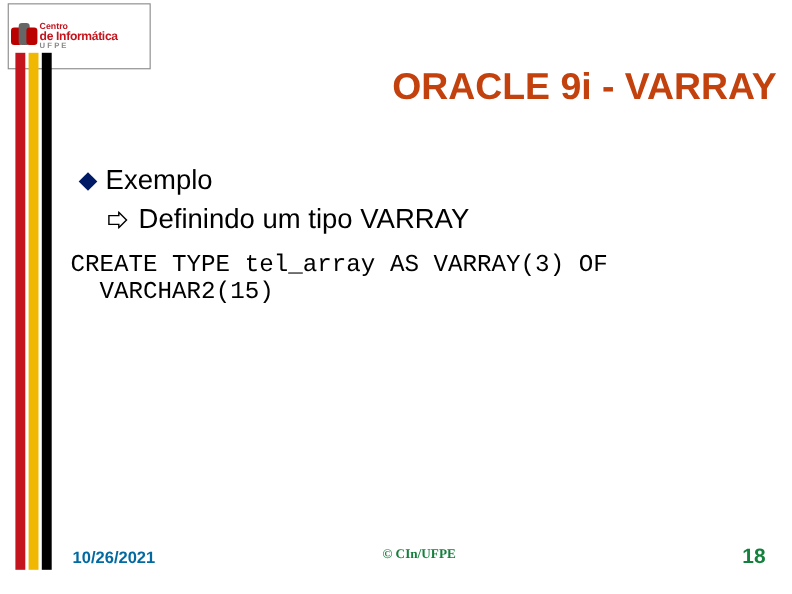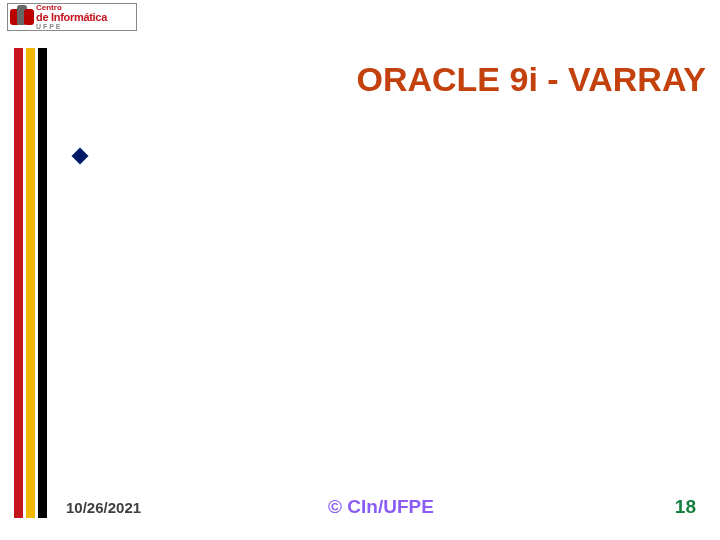--- a/index.html
+++ b/index.html
@@ -7,21 +7,21 @@
   .slide { position: relative; width: 720px; height: 540px; }
 
   
   .stripes { position: absolute; left: 14px; top: 48px; width: 32px; height: 470px; }
   .stripe { position: absolute; top: 0; height: 100%; }
   .stripe.s1 { left: 0;   width: 9px; background: #c4141d; }
   .stripe.s2 { left: 12px; width: 9px; background: #f0b800; }
   .stripe.s3 { left: 24px; width: 9px; background: #000; }
 
   
-  .logo { position: absolute; left: 7px; top: 3px; width: 130px; height: 28px; border: 1px solid #888; background: #fff; overflow: hidden; }
+  .logo { position: absolute; left: 7px; top: 3px; width: 130px; height: 60px; border: 1px solid #888; background: #fff; overflow: hidden; }
   .logo-inner { display: flex; align-items: center; height: 100%; padding: 2px; gap: 2px; }
   .logo-mark { width: 24px; height: 24px; position: relative; flex: 0 0 24px; }
   .ppl { position:absolute; border-radius: 3px; }
   .ppl.a { left:0; top:4px; width:10px; height:16px; background:#b00; }
   .ppl.b { left:7px; top:0; width:10px; height:20px; background:#666; }
   .ppl.c { left:14px; top:4px; width:10px; height:16px; background:#b00; }
   .logo-txt { display: flex; flex-direction: column; font-weight: bold; line-height: 1; }
   .logo-txt .l1 { font-size: 8px;  color: #c4141d; }
   .logo-txt .l2 { font-size: 11px; color: #c4141d; letter-spacing: -0.3px; }
   .logo-txt .l3 { font-size: 7px;  color: #888; }
@@ -41,22 +41,22 @@
 
   .b2 { display: flex; align-items: center; gap: 6px; margin-left: 28px; margin-bottom: 14px; }
   .arrow-wrap { position: relative; width: 22px; height: 16px; }
   .arrow-wrap svg { position:absolute; inset:0; }
   .b2-txt { font-size: 25px; color: #000; }
 
   .code { font-family: "Courier New", Courier, monospace; font-size: 22px; color: #000; line-height: 1.15; white-space: pre-wrap; margin-left: -6px; }
 
   
   .footer { position: absolute; left: 66px; right: 24px; bottom: 22px; display: flex; align-items: baseline; }
-  .date { font-size: 15px; font-weight: bold; color: #404040; flex: 0 0 auto; }
-  .copy { font-size: 19px; font-weight: bold; color: #8b5cf6; position: absolute; left: 50%; transform: translateX(-50%); }
+  .date { font-size: 15px; font-weight: bold; color: #0369a1; flex: 0 0 auto; }
+  .copy { font-size: 12px; font-weight: bold; color: #15803d; position: absolute; left: 50%; transform: translateX(-50%); font-family: Liberation Serif, serif; }
   .page { font-size: 19px; font-weight: bold; color: #15803d; margin-left: auto; }
 </style>
 </head>
 <body>
 
 <div class="slide">
 
   <div class="logo">
     <div class="logo-inner">
       <div class="logo-mark">
@@ -79,23 +79,34 @@
   </div>
 
   <div class="title">
     <span class="shadow-part" data-shadow="ORACLE 9i  - ">ORACLE 9i  - </span><span>VARRAY</span>
   </div>
 
   <div class="body">
 
     <div class="b1">
       <span class="diamond"></span>
+      <span class="b1-txt">Exemplo</span>
     </div>
 
+    <div class="b2">
+      <span class="arrow-wrap">
+        <svg viewBox="0 0 22 16">
+          <path d="M1 4 L10 4 L10 1 L17 8 L10 15 L10 12 L1 12 Z" fill="none" stroke="#000" stroke-width="1.3"></path>
+        </svg>
+      </span>
+      <span class="b2-txt">Definindo um tipo VARRAY</span>
+    </div>
 
+    <div class="code">CREATE TYPE tel_array AS VARRAY(3) OF
+  VARCHAR2(15)</div>
   </div>
 
   <div class="footer">
     <span class="date">10/26/2021</span>
     <span class="copy">© CIn/UFPE</span>
     <span class="page">18</span>
   </div>
 
 </div>
 

